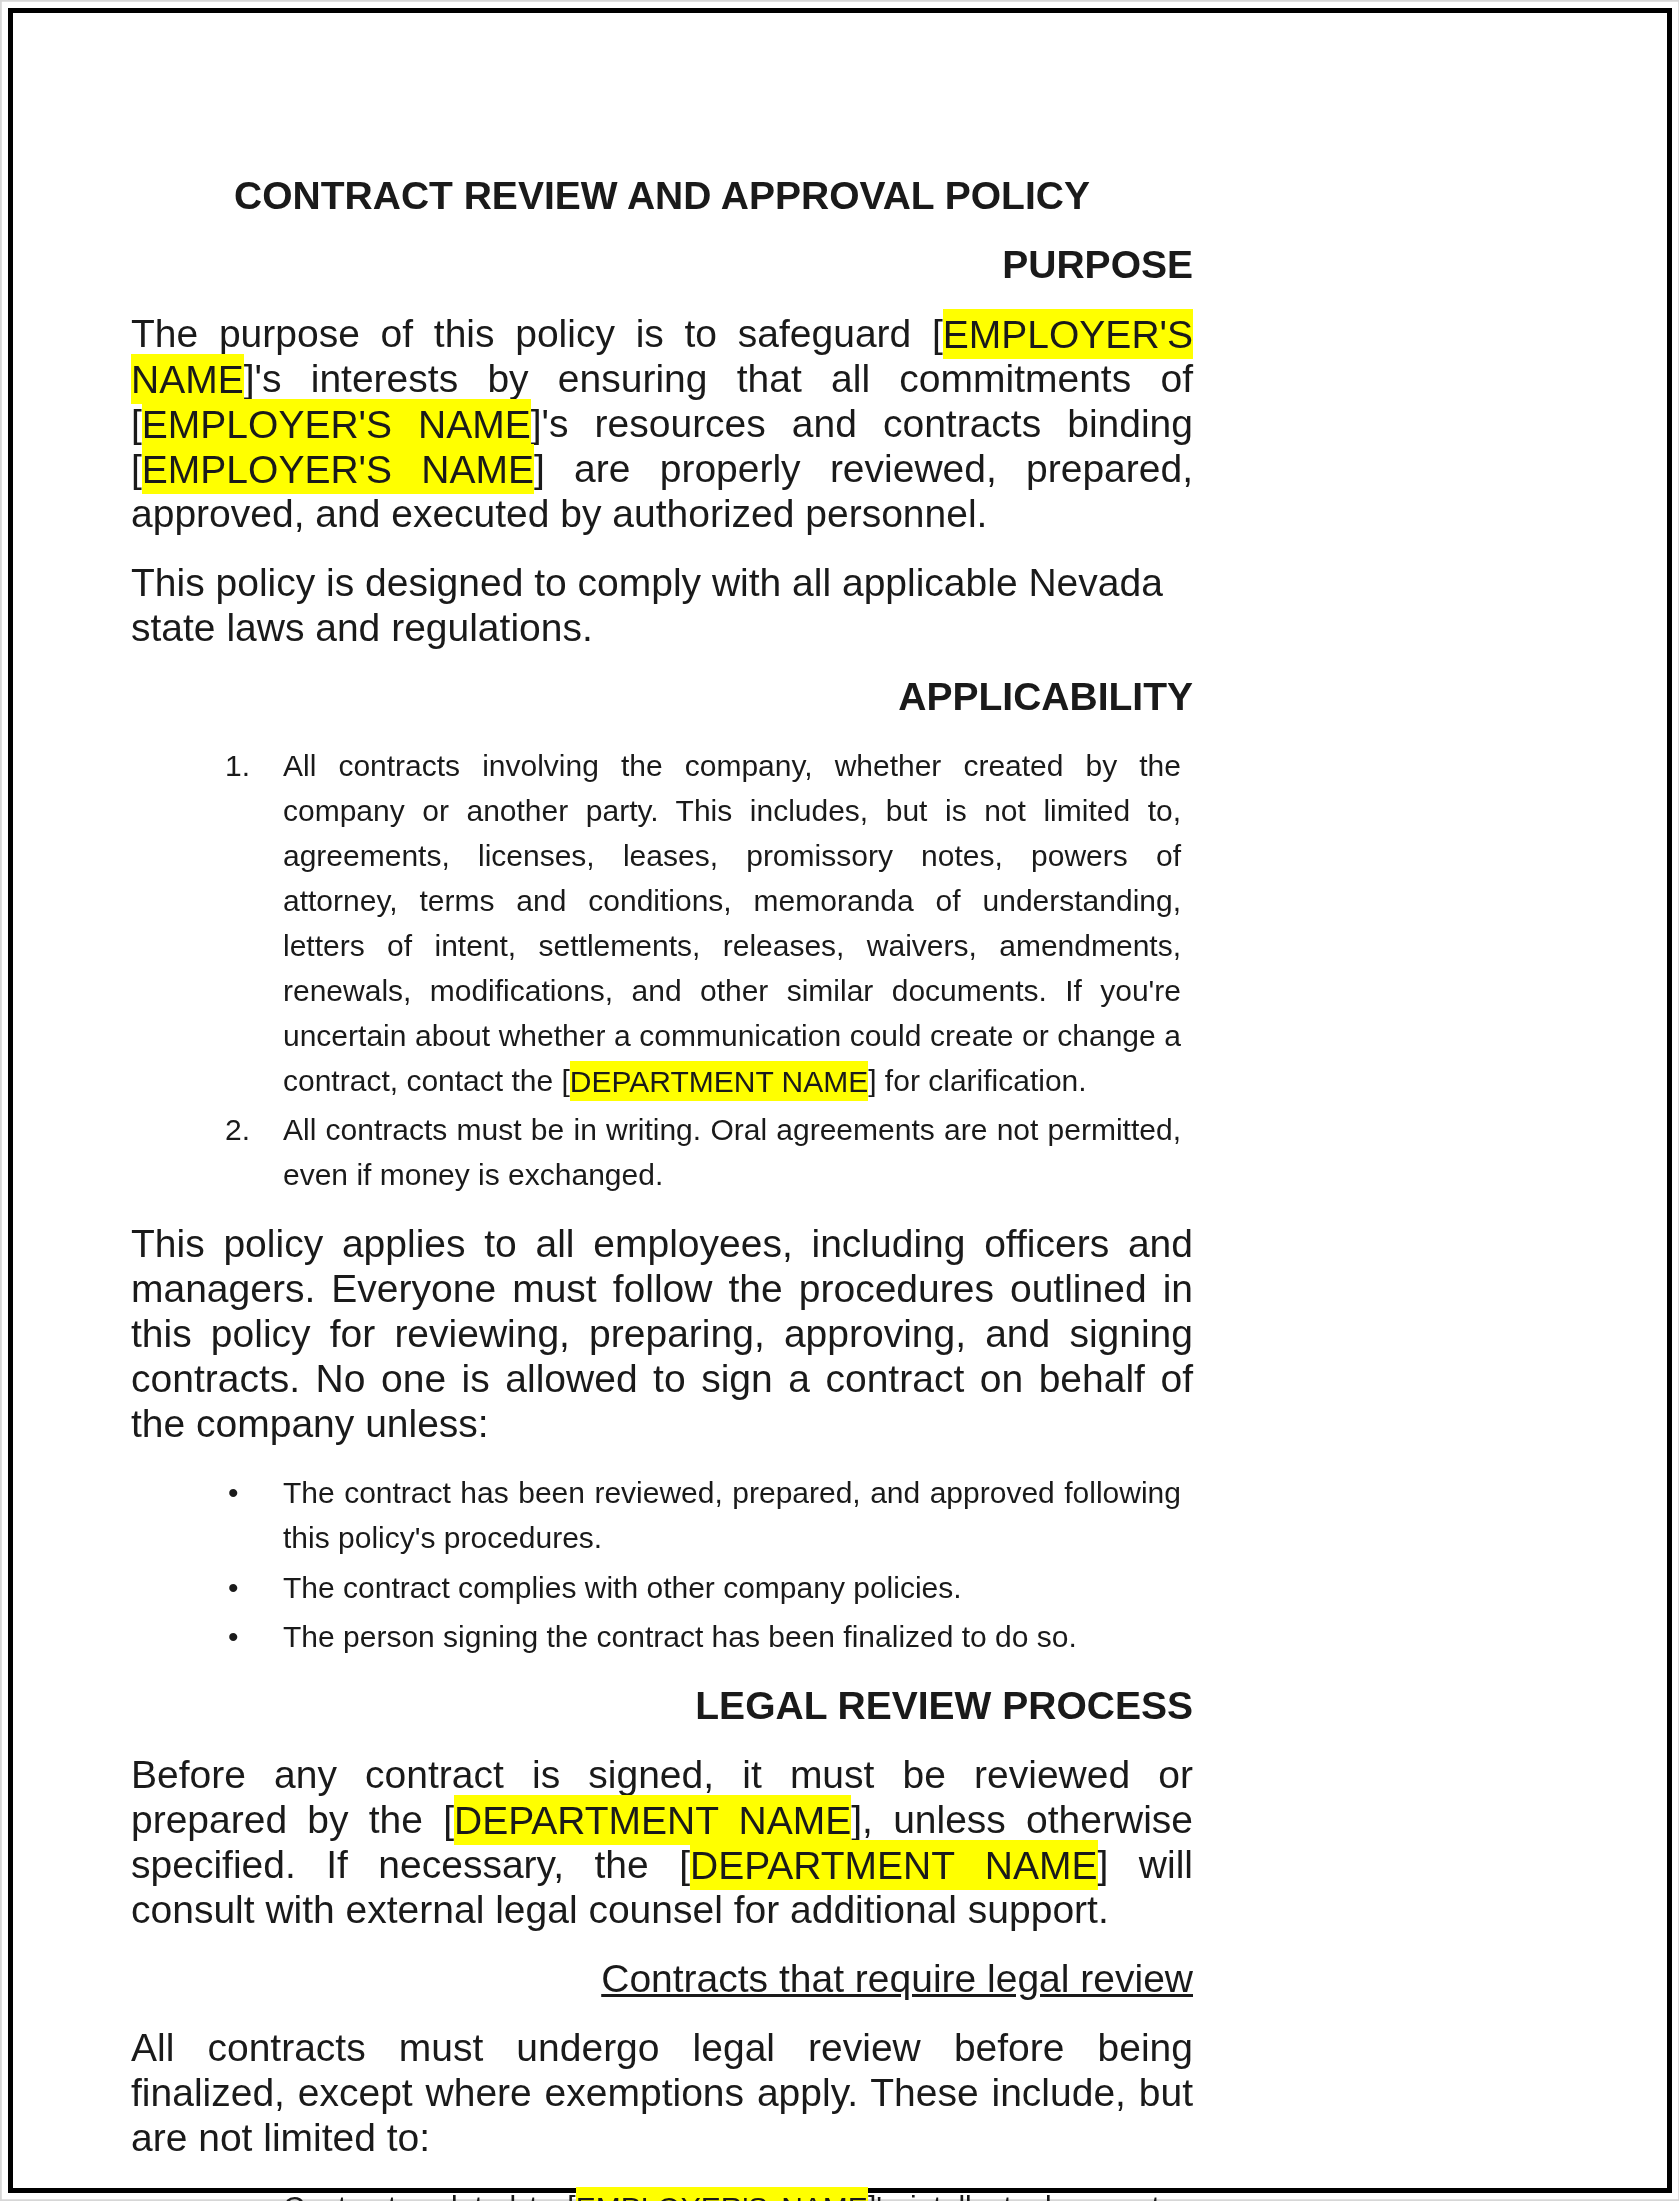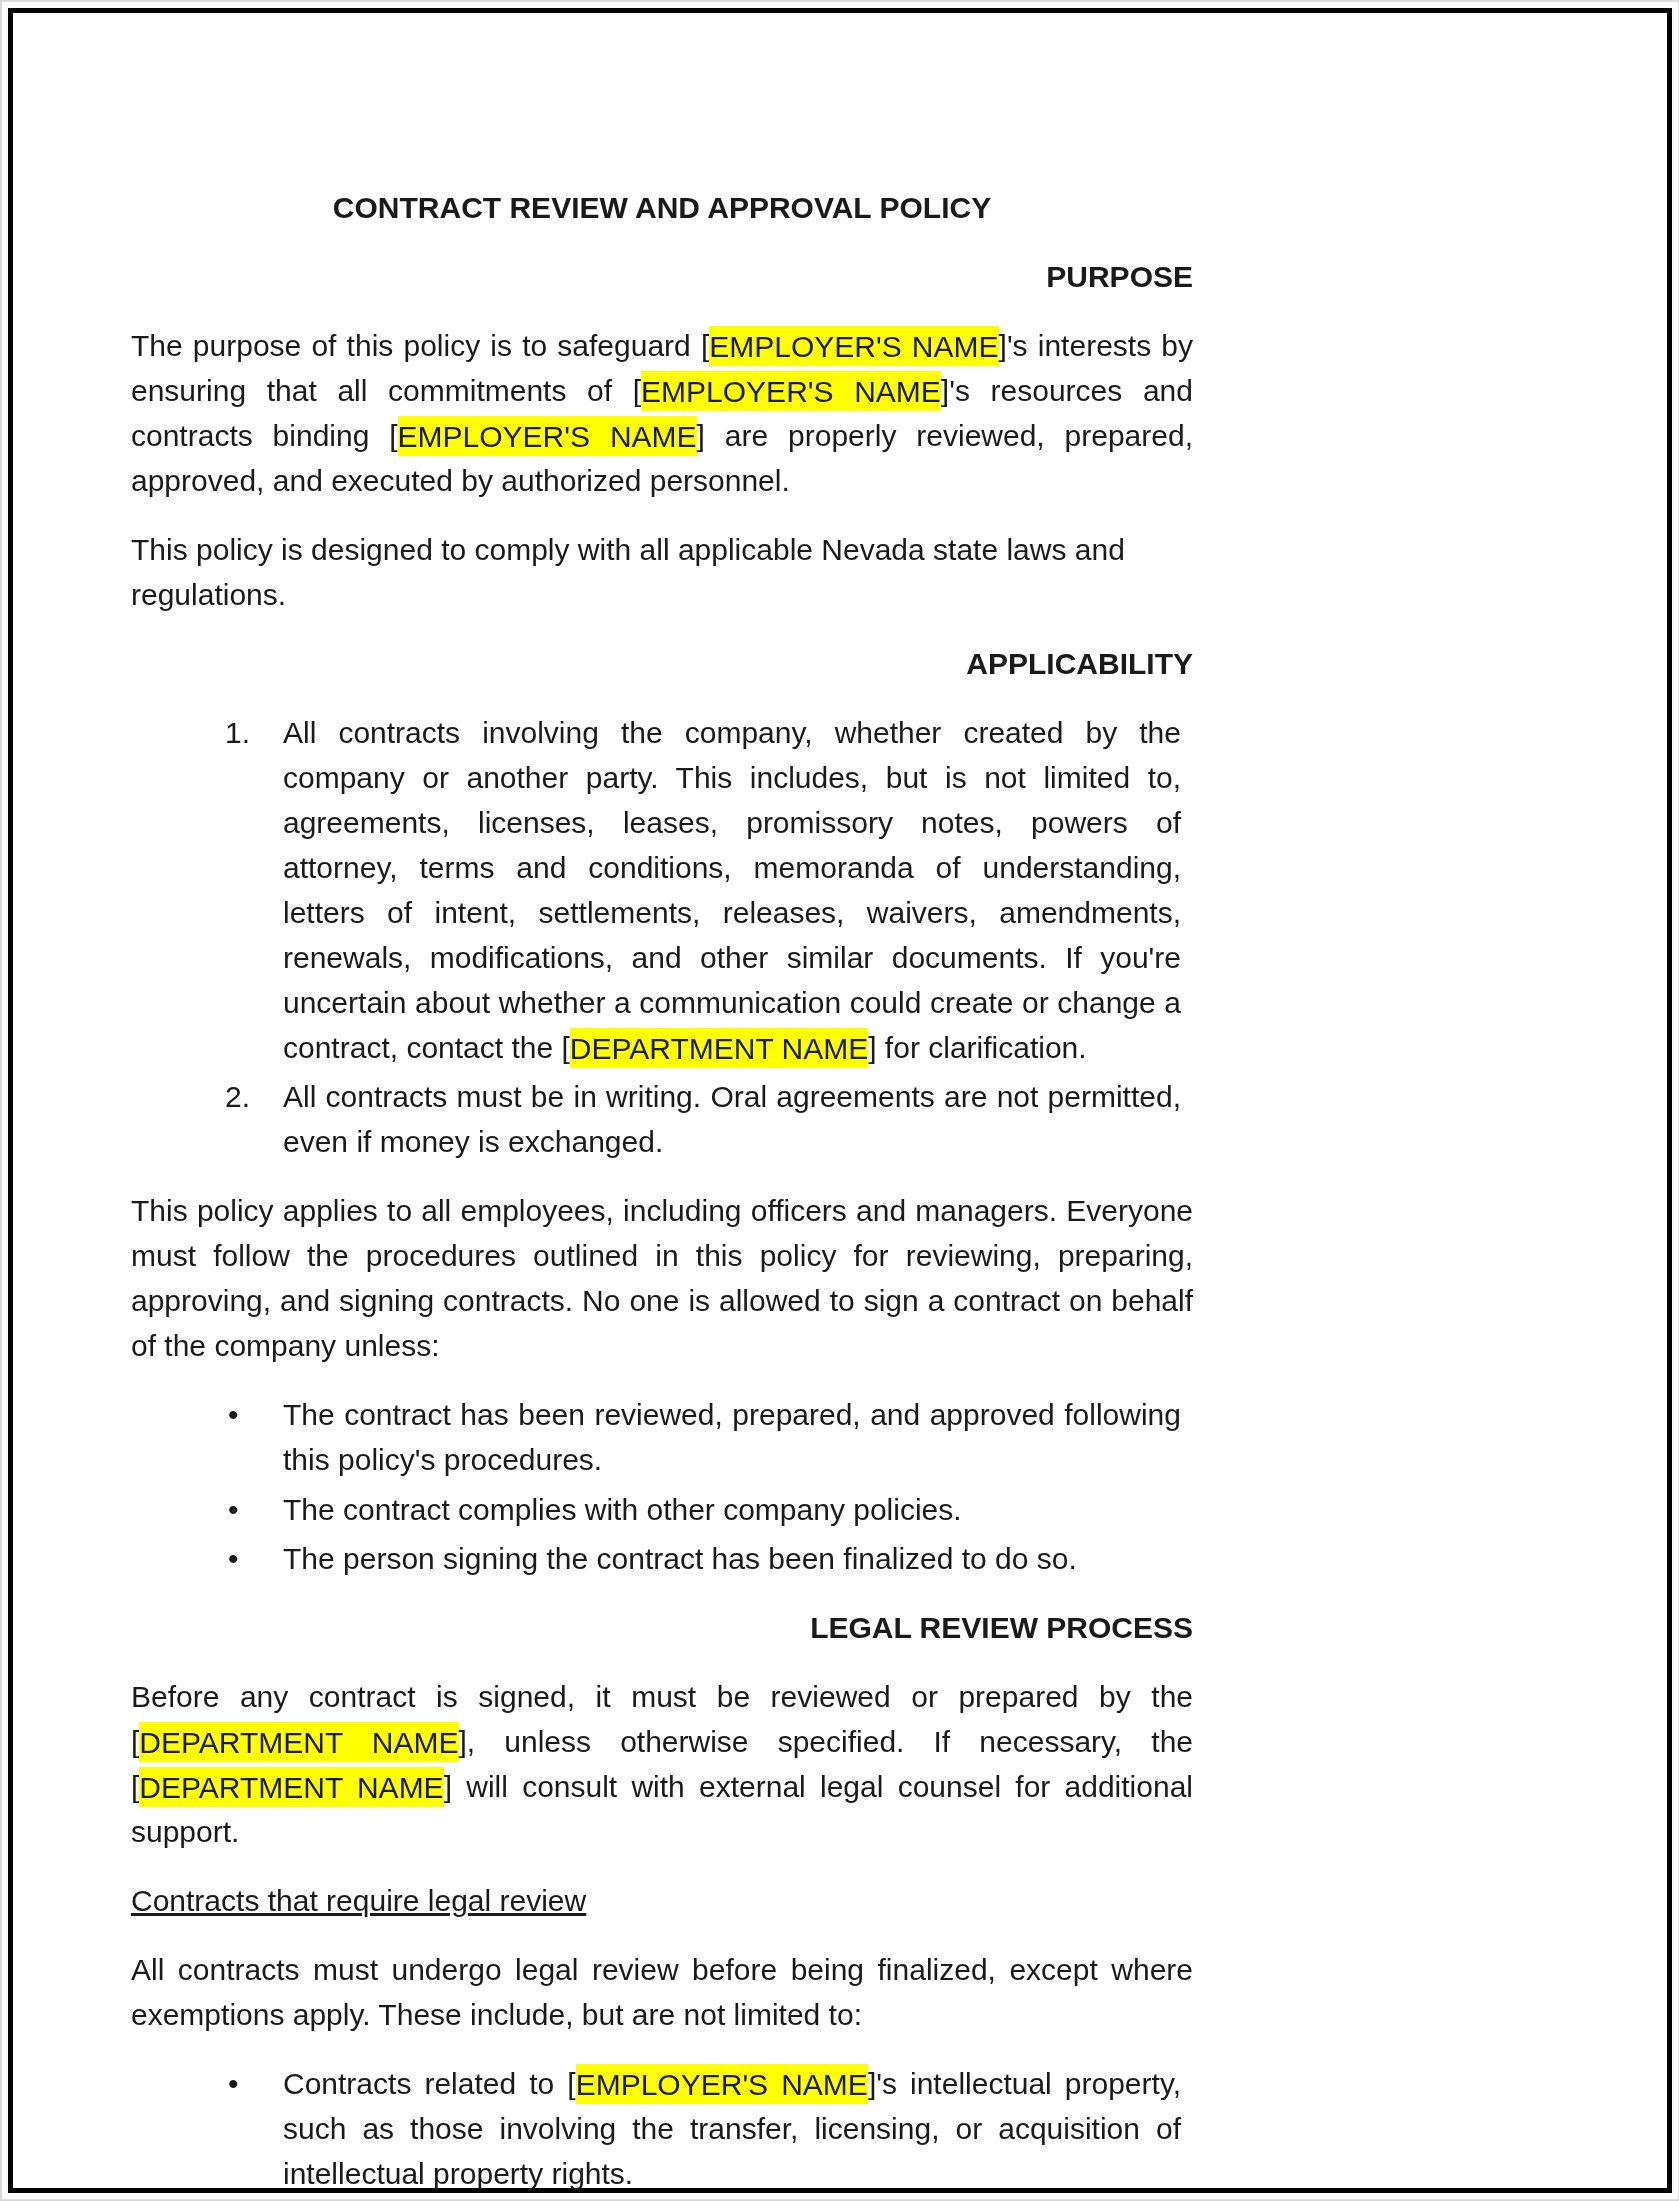--- a/index.html
+++ b/index.html
@@ -20,24 +20,24 @@
     pointer-events: none;
   }
   .content {
     position: absolute;
     left: 131px;
     top: 173px;
     width: 1062px;
     font-size: 30px;
     line-height: 45px;
   }
-  h1, h2, h3, p { margin: 12px 0 24px 0; font-size: 30px; line-height: 45px; }
+  h1, h2, h3, p { margin: 0 0 24px 0; font-size: 39px; line-height: 45px; }
   h1 { font-weight: bold; text-align: center; }
   h2 { font-weight: bold; text-align: right; }
-  h3 { font-weight: normal; text-decoration: underline; }
+  h3 { font-weight: normal; text-decoration: underline; text-align: right; }
   .just { text-align: justify; }
   ol.numbered, ul.bullets {
     list-style: none;
     margin: 0 12px 24px 0;
     padding: 0;
     counter-reset: num;
   }
   ol.numbered li {
     counter-increment: num;
     position: relative;

